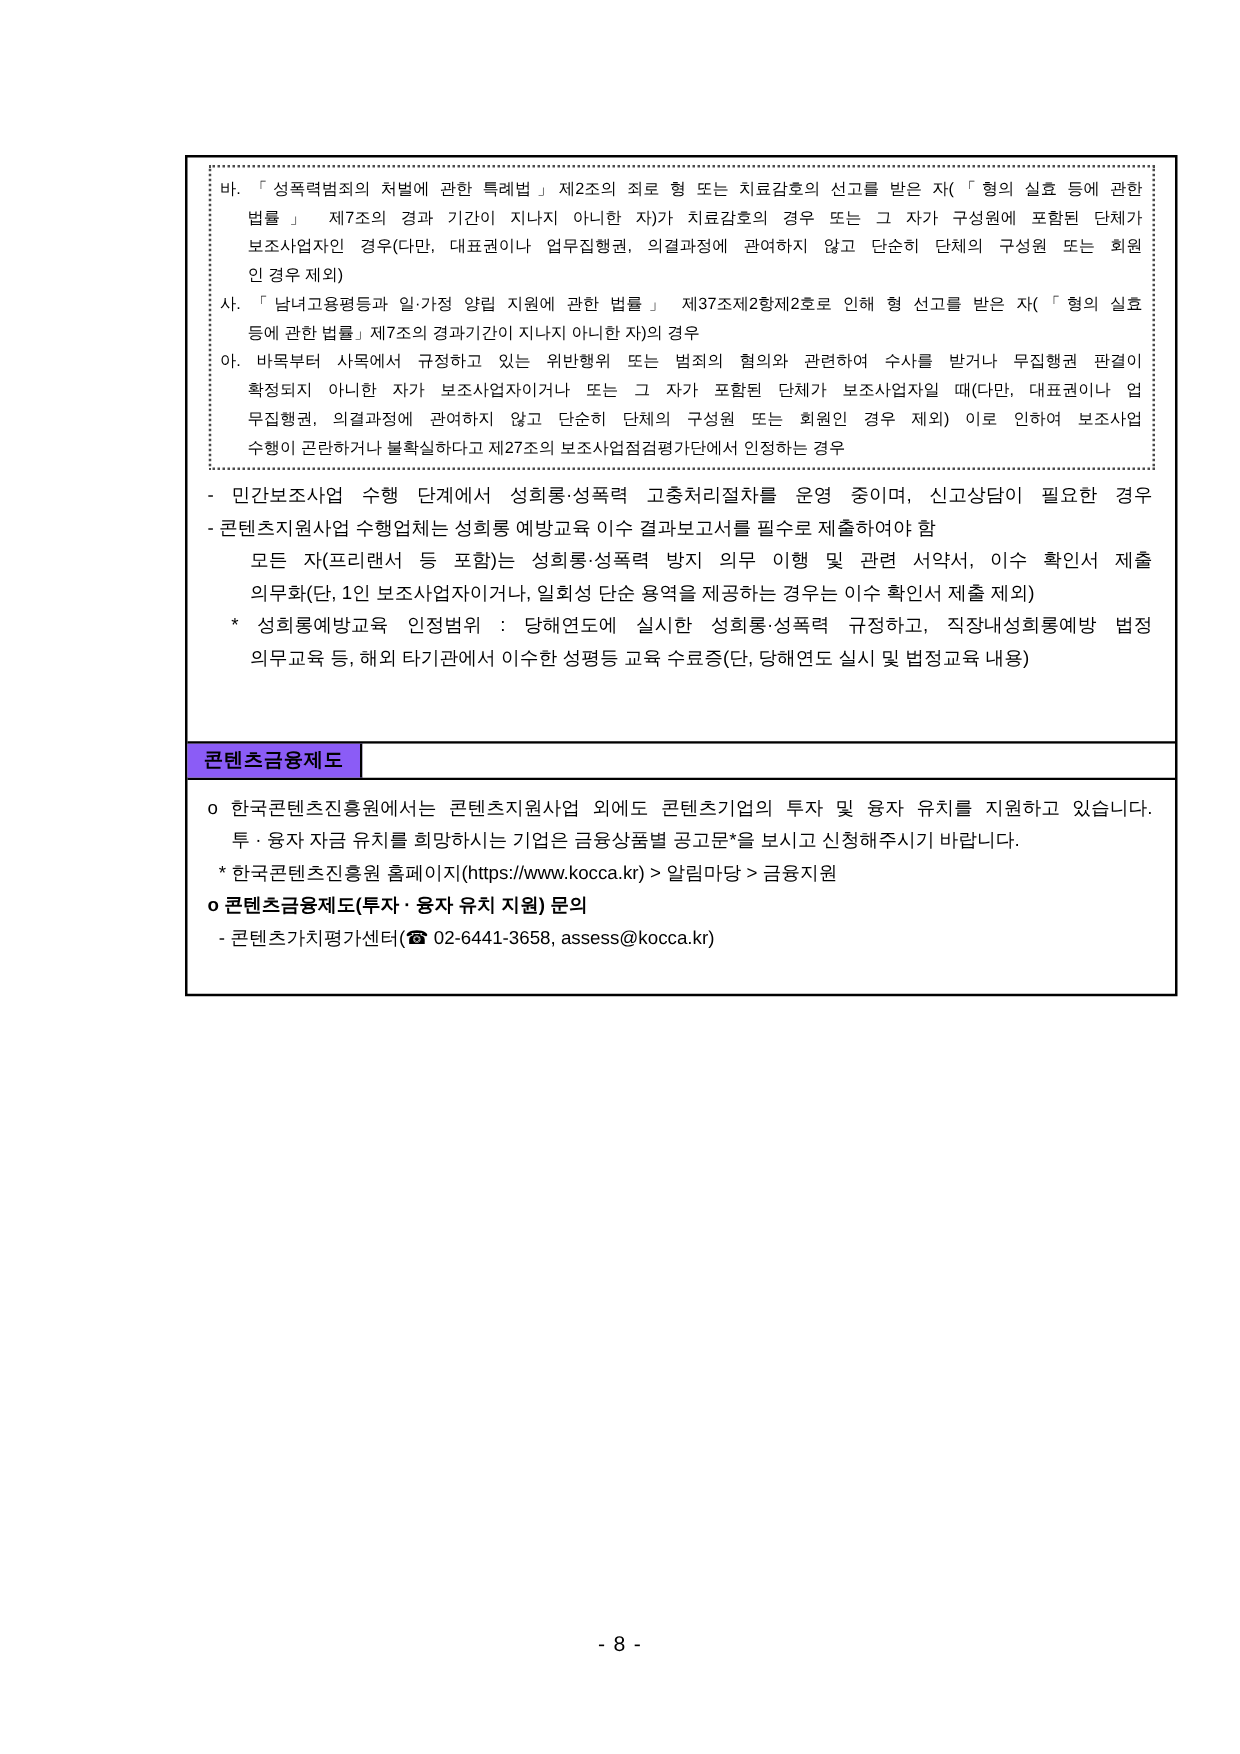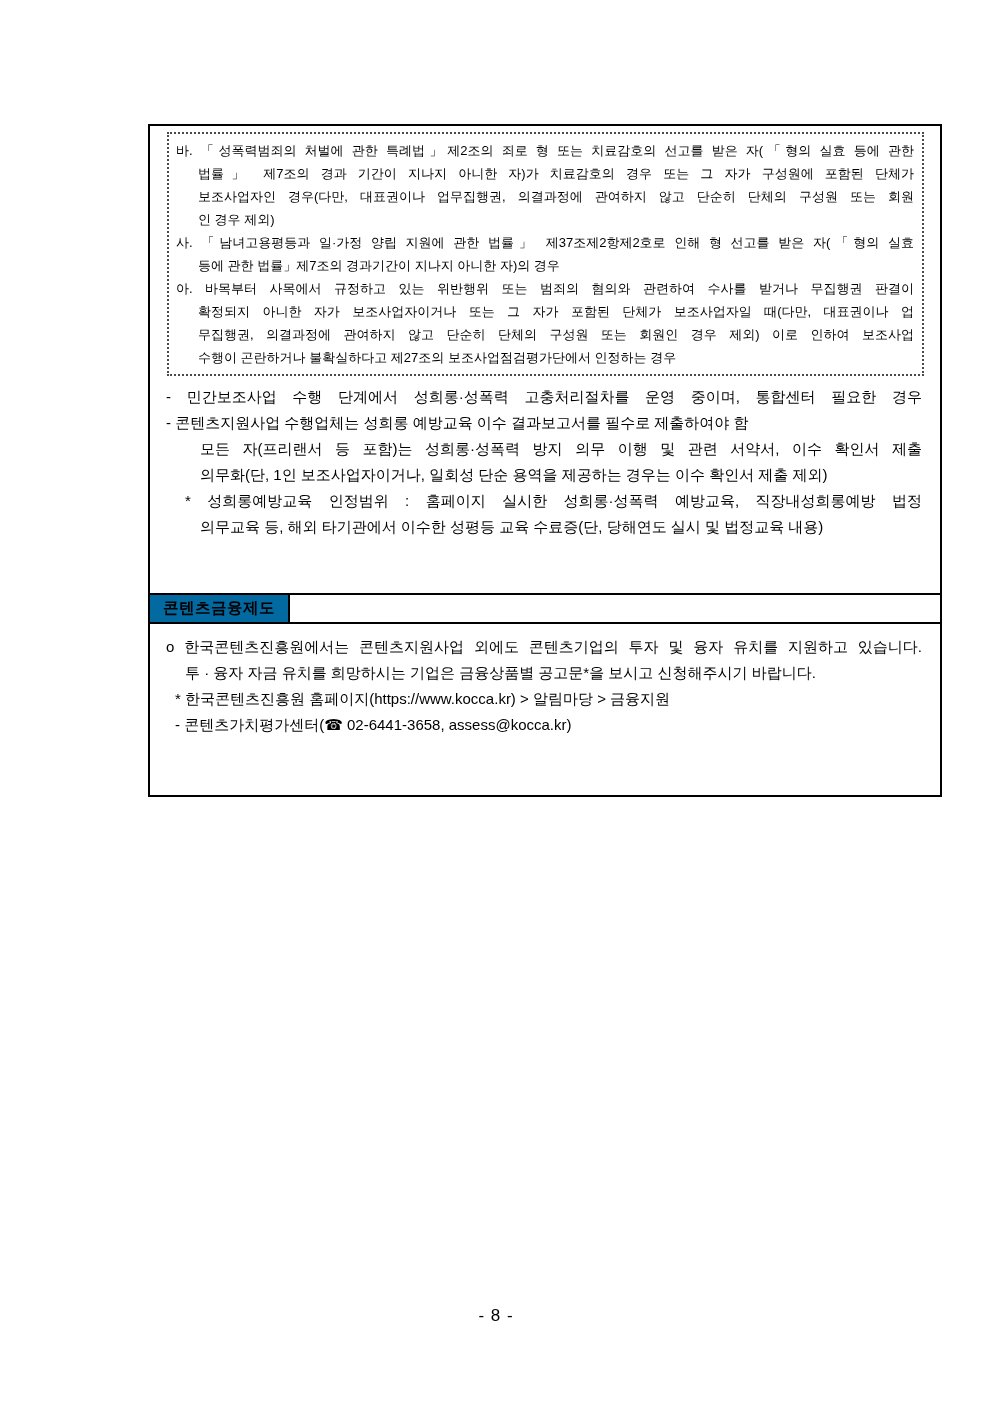--- a/index.html
+++ b/index.html
@@ -26,21 +26,21 @@
   .mid .s1{padding-left:19px;}
   .mid .s2{padding-left:34px;}
   .ln.j{text-align:justify;text-align-last:justify;}
   .ln{overflow:hidden;}
   
   .sec-header{
     display:flex;height:31px;box-sizing:border-box;
     border-top:2px solid #000;border-bottom:2px solid #000;
   }
   .sec-header .cell{
-    width:140px;box-sizing:border-box;background:#0369a1;
+    width:140px;box-sizing:border-box;background:#8b5cf6;
     border-right:2px solid #000;
     display:flex;align-items:center;justify-content:center;
     font-weight:bold;font-size:15.5px;letter-spacing:0.5px;
   }
   .sec-header .rest{flex:1;background:#fff;}
   
   .sec3{box-sizing:border-box;height:171px;padding:10px 18px 0 16px;overflow:hidden;}
   .sec3 .ln{font-size:15px;line-height:26px;}
   .sec3 .c1{padding-left:19px;}
   .sec3 .s1{padding-left:9px;}
@@ -65,36 +65,37 @@
       <div class="ln i1">인 경우 제외)</div>
       <div class="ln j">사. 「남녀고용평등과 일·가정 양립 지원에 관한 법률」 제37조제2항제2호로 인해 형 선고를 받은 자(「형의 실효</div>
       <div class="ln i1">등에 관한 법률」제7조의 경과기간이 지나지 아니한 자)의 경우</div>
       <div class="ln j">아. 바목부터 사목에서 규정하고 있는 위반행위 또는 범죄의 혐의와 관련하여 수사를 받거나 무집행권 판결이</div>
       <div class="ln j i1">확정되지 아니한 자가 보조사업자이거나 또는 그 자가 포함된 단체가 보조사업자일 때(다만, 대표권이나 업</div>
       <div class="ln j i1">무집행권, 의결과정에 관여하지 않고 단순히 단체의 구성원 또는 회원인 경우 제외) 이로 인하여 보조사업</div>
       <div class="ln i1">수행이 곤란하거나 불확실하다고 제27조의 보조사업점검평가단에서 인정하는 경우</div>
     </div>
 
     <div class="mid">
-      <div class="ln j">- 민간보조사업 수행 단계에서 성희롱·성폭력 고충처리절차를 운영 중이며, 통합센터 필요한 경우</div>
+      <div class="ln j">- 민간보조사업 수행 단계에서 성희롱·성폭력 고충처리절차를 운영 중이며, 신고상담이 필요한 경우</div>
       <div class="ln">- 콘텐츠지원사업 수행업체는 성희롱 예방교육 이수 결과보고서를 필수로 제출하여야 함</div>
       <div class="ln j s2">모든 자(프리랜서 등 포함)는 성희롱·성폭력 방지 의무 이행 및 관련 서약서, 이수 확인서 제출</div>
       <div class="ln s2">의무화(단, 1인 보조사업자이거나, 일회성 단순 용역을 제공하는 경우는 이수 확인서 제출 제외)</div>
-      <div class="ln j s1">* 성희롱예방교육 인정범위 : 홈페이지 실시한 성희롱·성폭력 예방교육, 직장내성희롱예방 법정</div>
+      <div class="ln j s1">* 성희롱예방교육 인정범위 : 당해연도에 실시한 성희롱·성폭력 규정하고, 직장내성희롱예방 법정</div>
       <div class="ln s2">의무교육 등, 해외 타기관에서 이수한 성평등 교육 수료증(단, 당해연도 실시 및 법정교육 내용)</div>
     </div>
   </section>
 
   <div class="sec-header">
     <div class="cell">콘텐츠금융제도</div>
     <div class="rest"></div>
   </div>
 
   <section class="sec3">
     <div class="ln j">o 한국콘텐츠진흥원에서는 콘텐츠지원사업 외에도 콘텐츠기업의 투자 및 융자 유치를 지원하고 있습니다.</div>
     <div class="ln c1">투 · 융자 자금 유치를 희망하시는 기업은 금융상품별 공고문*을 보시고 신청해주시기 바랍니다.</div>
     <div class="ln s1">* 한국콘텐츠진흥원 홈페이지(https://www.kocca.kr) &gt; 알림마당 &gt; 금융지원</div>
+    <div class="ln bold">o 콘텐츠금융제도(투자 · 융자 유치 지원) 문의</div>
     <div class="ln d1">- 콘텐츠가치평가센터(☎ 02-6441-3658, assess@kocca.kr)</div>
   </section>
 
 </div>
 
 <div class="page-number">- 8 -</div>
 
 </body></html>

